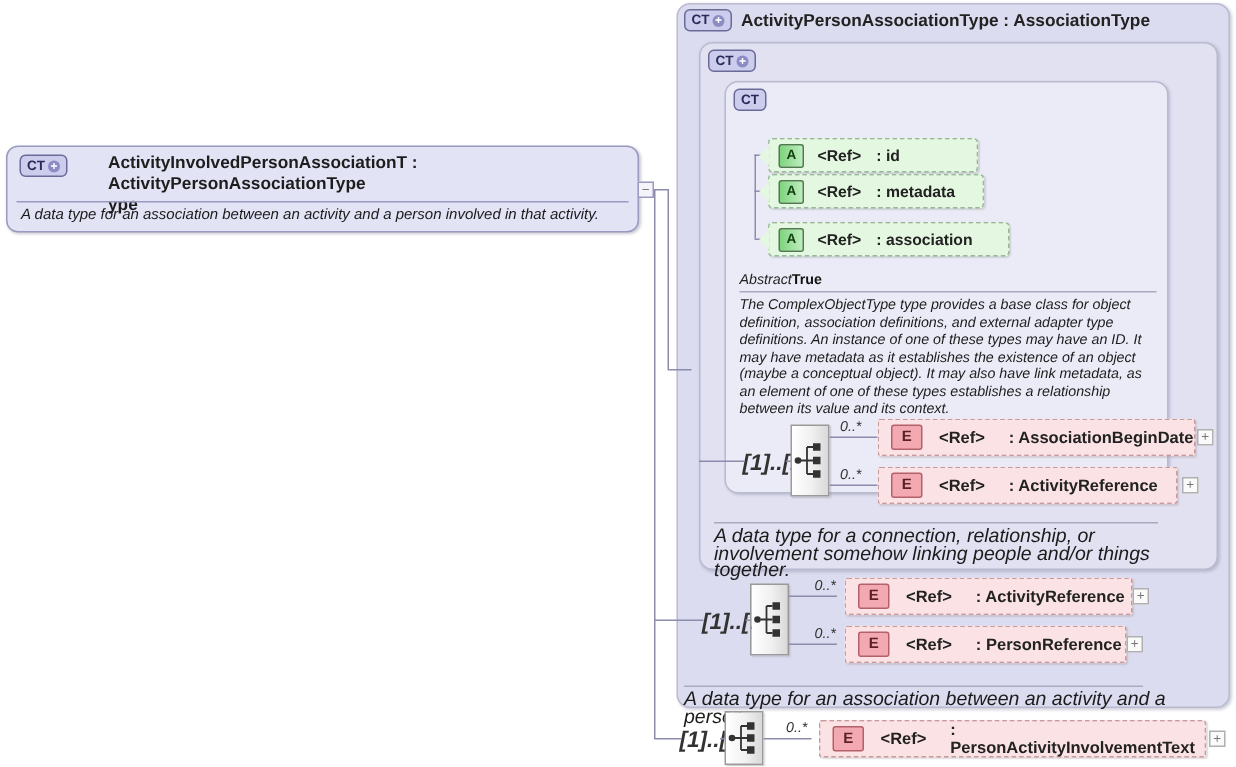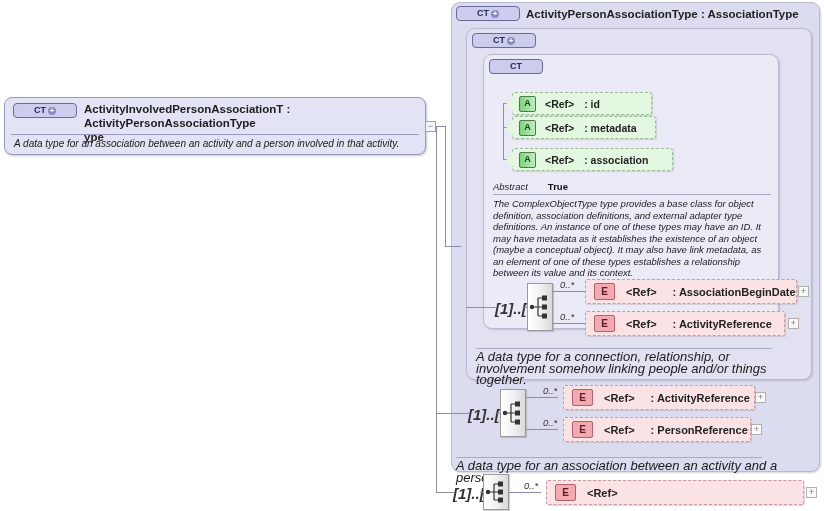--- a/index.html
+++ b/index.html
@@ -19,21 +19,21 @@
   .panel.p2{background:#e1e1f2;}
   .panel.p3{background:#ebebf8;}
 
   
   .typehdr{
     position:absolute;display:flex;align-items:center;gap:6px;
     font-size:11.5px;font-weight:bold;color:#222;white-space:nowrap;
   }
   .badge{
     display:inline-flex;align-items:center;justify-content:center;
-    height:13px;padding:0 20px;border:1px solid #6a6a98;border-radius:4px;
+    height:13px;padding:0 4px;border:1px solid #6a6a98;border-radius:4px;
     background:#ccccec;font-size:9px;font-weight:bold;color:#2a2a5a;
     letter-spacing:0;line-height:1;
   }
   .badge .plus{
     display:inline-block;width:8px;height:8px;margin-left:2px;
     border-radius:50%;background:#8c8cc4;color:#fff;font-size:8px;
     line-height:8px;text-align:center;font-weight:bold;
   }
 
   
@@ -119,21 +119,21 @@
     position:absolute;font-style:italic;font-size:15px;font-weight:bold;
     color:#333;white-space:nowrap;
   }
   .occ{
     position:absolute;font-style:italic;font-size:9.5px;
     color:#333;white-space:nowrap;
   }
 
   
   .absblk{position:absolute;}
-  .absblk .row{display:flex;gap:20px;align-items:baseline;}
+  .absblk .row{display:flex;gap:0;align-items:baseline;}
   .absblk .k{font-style:italic;font-size:9.5px;color:#222;}
   .absblk .v{font-weight:bold;font-size:9.5px;color:#111;}
   .absblk .sep{height:1px;background:#a9a9c2;margin:2px 0 3px 0;}
   .absblk .txt{font-style:italic;font-size:9.5px;line-height:11.5px;color:#1b1b1b;}
 
   .docblk{
     position:absolute;font-style:italic;font-size:13px;
     line-height:11.5px;color:#1b1b1b;
   }
   .docsep{position:absolute;height:1px;background:#a9a9c2;}
@@ -274,27 +274,28 @@
     <rect x="14" y="14.5" width="5" height="5" fill="#333"></rect>
     <rect x="14" y="22.5" width="5" height="5" fill="#333"></rect>
   </svg>
 </div>
 
 <div class="ln lnh" style="left:509px;top:492px;width:32px;"></div>
 <div class="occ" style="left:524px;top:480px;">0..*</div>
 <div class="elem" style="left:546px;top:480px;width:258px;">
   <span class="ebadge">E</span>
   <span class="eref">&lt;Ref&gt;</span>
+  <span class="ename">: PersonActivityInvolvementText</span>
 </div>
 <div class="expbox" style="left:806px;top:487px;">+</div>
 
 <div class="rootbox" style="left:4px;top:97px;width:422px;height:58px;">
   <div class="title">
     <span class="badge" style="margin-top:1px;">CT<span class="plus">+</span></span>
-    <span style="display:block;">
+    <span style="display:block;margin-left:20px;">
       <span>ActivityInvolvedPersonAssociationT : ActivityPersonAssociationType</span><br>
       <span>ype</span>
     </span>
   </div>
   <div class="hr" style="top:36px;"></div>
   <div class="doc" style="top:39px;">A data type for an association between an activity and a person involved in that activity.</div>
 </div>
 
 <div class="expbox minus" style="left:425px;top:121px;">−</div>
 

